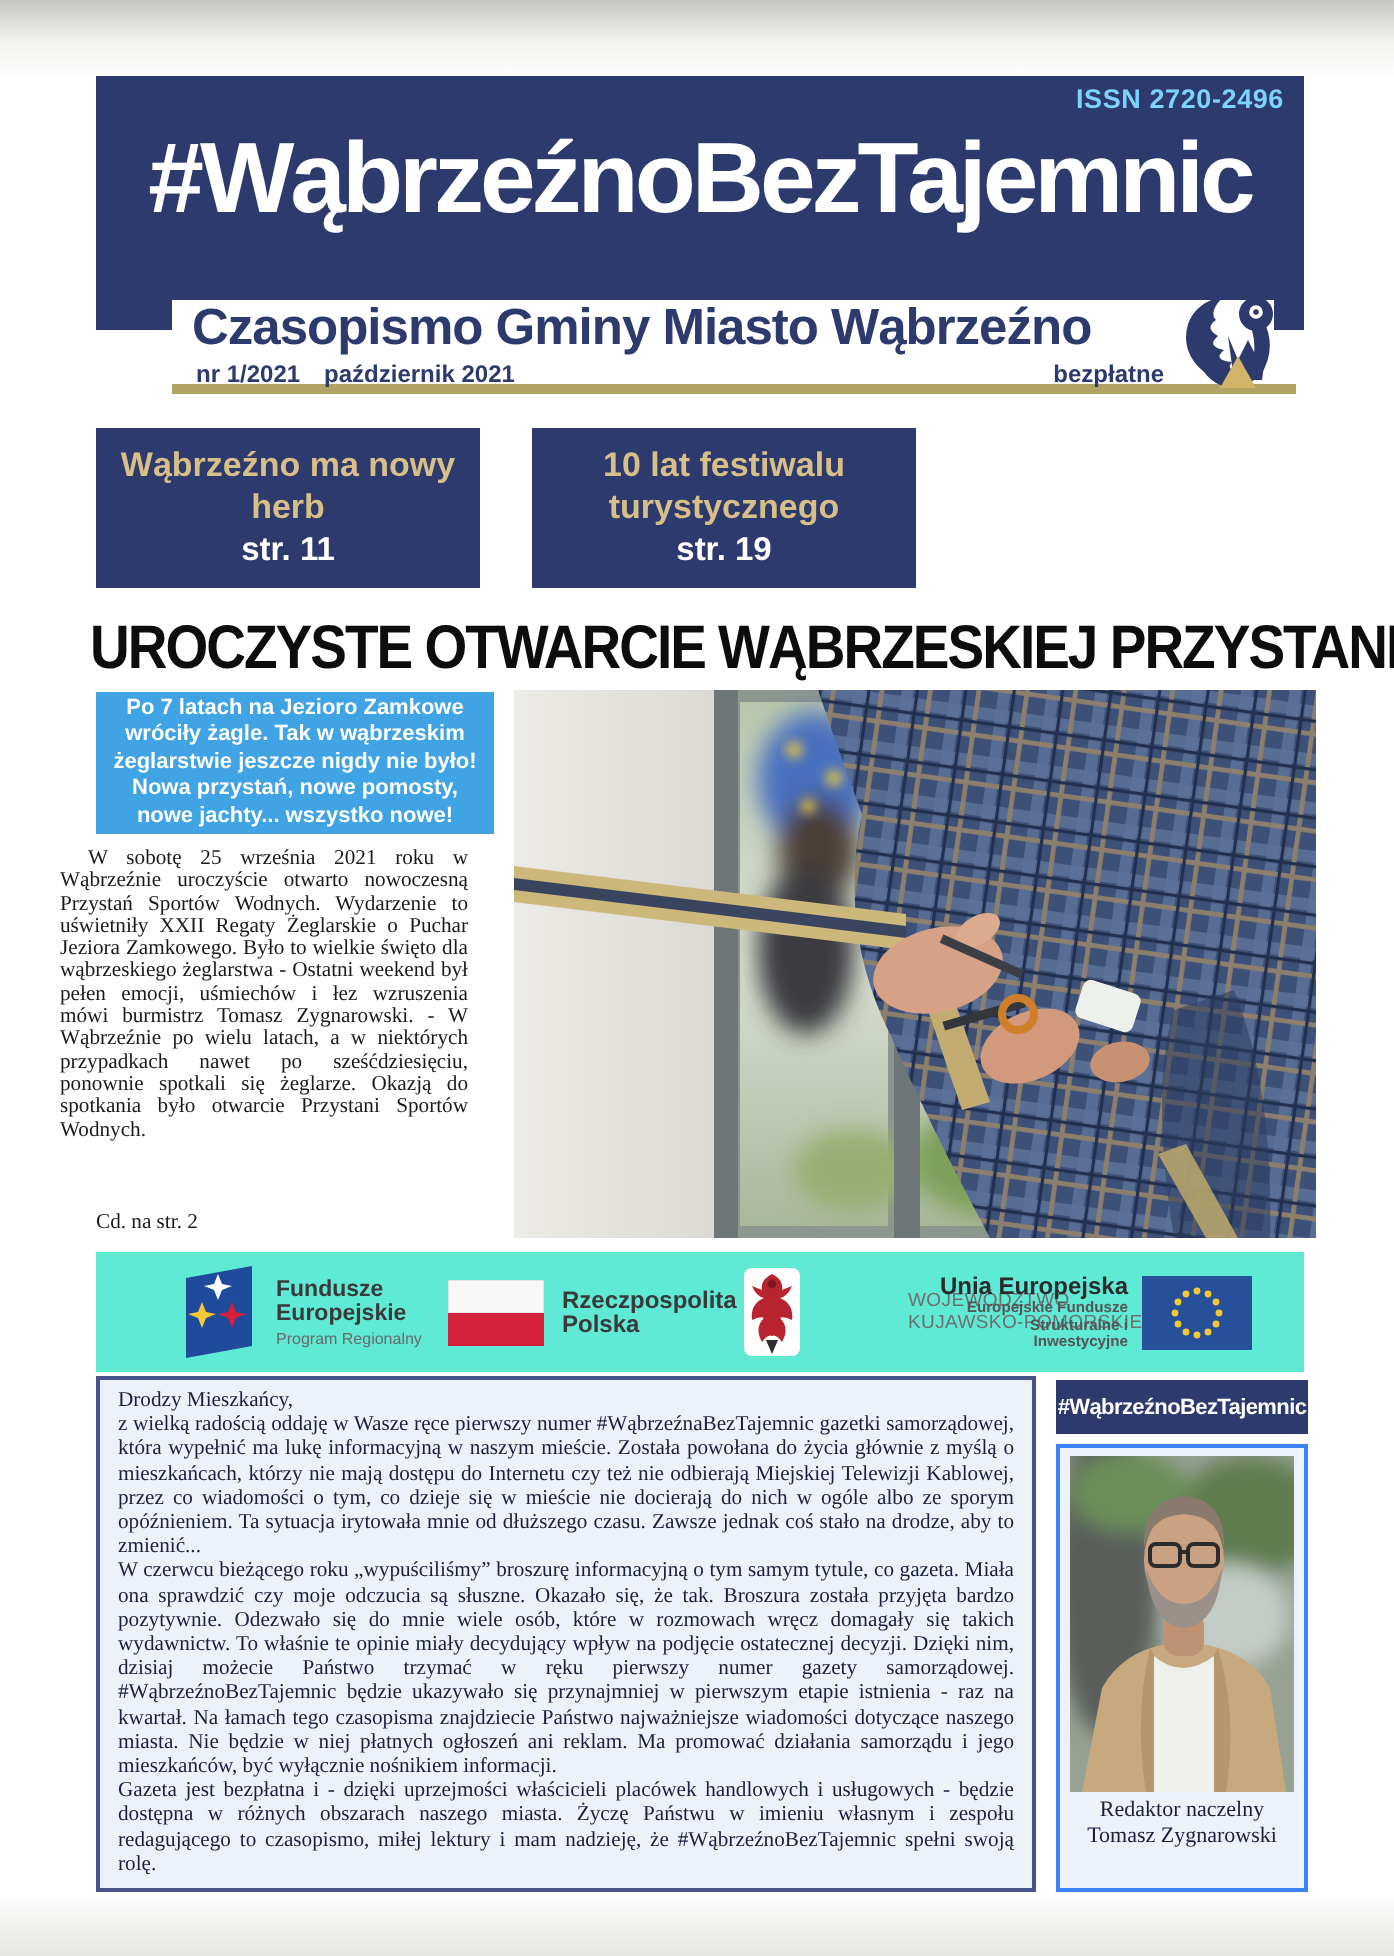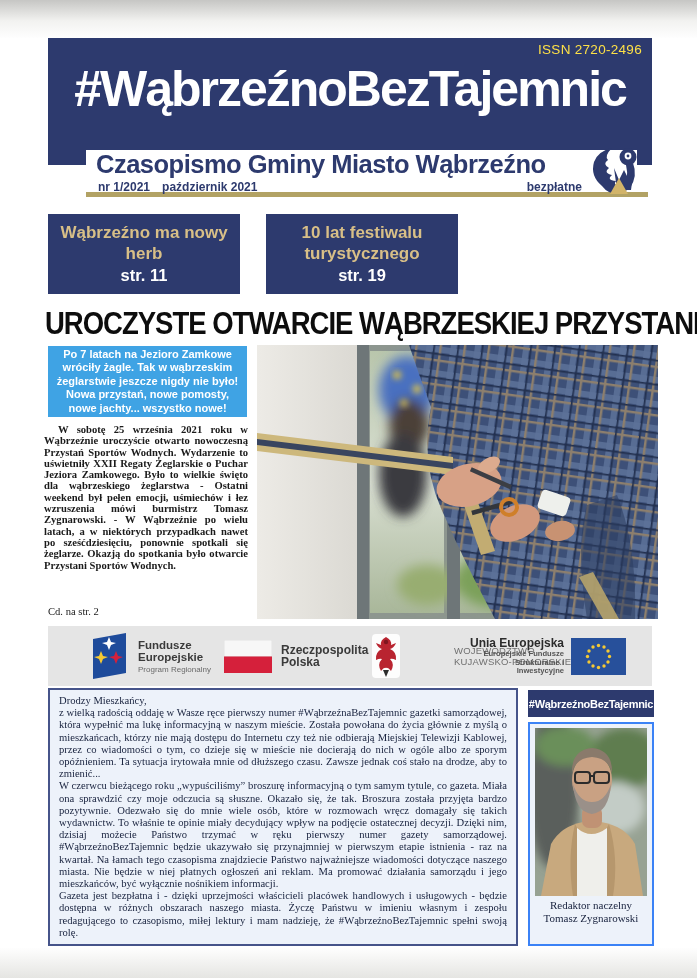--- a/index.html
+++ b/index.html
@@ -5,21 +5,21 @@
   html,body{margin:0;padding:0;background:#fff;}
   .stage{position:relative;width:697px;height:978px;background:#fff;overflow:hidden;
          font-family:"Liberation Sans",sans-serif;}
   .edge-top{position:absolute;top:0;left:0;width:697px;height:38px;
             background:linear-gradient(#c6c6c4,#f2f2f0 55%,#fefefe);}
   .edge-bottom{position:absolute;bottom:0;left:0;width:697px;height:30px;
             background:linear-gradient(#fefefe,#e5e5e2);}
 
   
   .masthead{position:absolute;left:48px;top:38px;width:604px;height:112px;background:#2d3a6e;}
-  .issn{position:absolute;right:10px;top:4px;color:#fde047;font-weight:normal;font-size:13.5px;letter-spacing:.3px;}
+  .issn{position:absolute;right:10px;top:4px;color:#7dd3fc;font-weight:bold;font-size:13.5px;letter-spacing:.3px;}
   .mast-title{position:absolute;left:0;top:22px;width:100%;text-align:center;color:#fff;
               font-weight:bold;font-size:50px;letter-spacing:-2px;white-space:nowrap;}
   .tab{position:absolute;background:#2d3a6e;}
   .tab-left{left:48px;top:149px;width:38px;height:16px;}
   .tab-right{left:637px;top:149px;width:15px;height:16px;}
   .subtitle-band{position:absolute;left:86px;top:150px;width:551px;height:48px;background:#fff;}
   .subtitle{position:absolute;left:96px;top:150px;color:#2d3a6e;font-weight:bold;font-size:25.5px;letter-spacing:-0.5px;white-space:nowrap;}
   .issue-line{position:absolute;left:98px;top:180px;color:#2d3a6e;font-weight:bold;font-size:12px;}
   .issue-line span{margin-right:12px;}
   .free-label{position:absolute;left:480px;top:180px;width:102px;text-align:right;color:#2d3a6e;font-weight:bold;font-size:12px;}
@@ -32,29 +32,29 @@
   .teaser .t-title{font-weight:bold;font-size:17px;line-height:1.18;padding:0 10px;}
   .teaser .t-page{color:#f2ede1;font-weight:bold;font-size:16.5px;margin-top:2px;color:#fff;}
   .teaser1{left:48px;} .teaser2{left:266px;} .teaser3{left:484px;}
 
   
   .headline{position:absolute;left:45px;top:306px;width:612px;color:#0d0d0d;font-weight:bold;
             font-size:27.5px;letter-spacing:-1px;white-space:nowrap;transform:scale(1,1.12);transform-origin:left top;}
   .lead-box{position:absolute;left:48px;top:346px;width:199px;height:71px;background:#3fa3e4;
             color:#fff;font-weight:bold;font-size:11px;line-height:13.4px;text-align:center;
             display:flex;align-items:center;justify-content:center;padding:0 5px;box-sizing:border-box;}
-  .article-body{position:absolute;left:44px;top:424px;width:204px;
+  .article-body{position:absolute;left:30px;top:424px;width:204px;
             font-family:"Liberation Serif","DejaVu Serif",serif;font-size:10.6px;line-height:11.3px;
-            color:#1a1a1a;text-align:justify;text-indent:14px;font-weight:bold;}
+            color:#1a1a1a;text-align:justify;text-indent:14px;}
   .article-cont{position:absolute;left:48px;top:606px;width:204px;text-align:left;
             font-family:"Liberation Serif","DejaVu Serif",serif;font-size:10.6px;color:#1a1a1a;}
   .main-photo{position:absolute;left:257px;top:345px;width:401px;height:274px;}
 
   
-  .partners{position:absolute;left:48px;top:626px;width:604px;height:60px;background:#e5e5e5;}
+  .partners{position:absolute;left:48px;top:626px;width:604px;height:60px;background:#5eead4;}
   .p-group{position:absolute;top:0;height:60px;display:flex;align-items:center;}
   .p-text{color:#3c3c3c;}
   .p-name{font-weight:bold;font-size:11.5px;line-height:12.5px;color:#3a3a3a;}
   .p-sub{font-size:8px;color:#6a6a6a;margin-top:1px;}
   .g-fe{left:42px;} .g-pl{left:176px;} .g-kp{left:324px;gap:46px;} .g-eu{left:420px;}
   .kp-name{font-size:9.5px;line-height:11px;color:#6f6f6f;letter-spacing:.2px;}
   .eu-text{text-align:right;margin-right:7px;width:96px;}
   .eu-name{font-weight:bold;font-size:12px;color:#2b2b2b;}
   .eu-sub{font-size:7.6px;line-height:8.6px;color:#555;font-weight:bold;}
 

